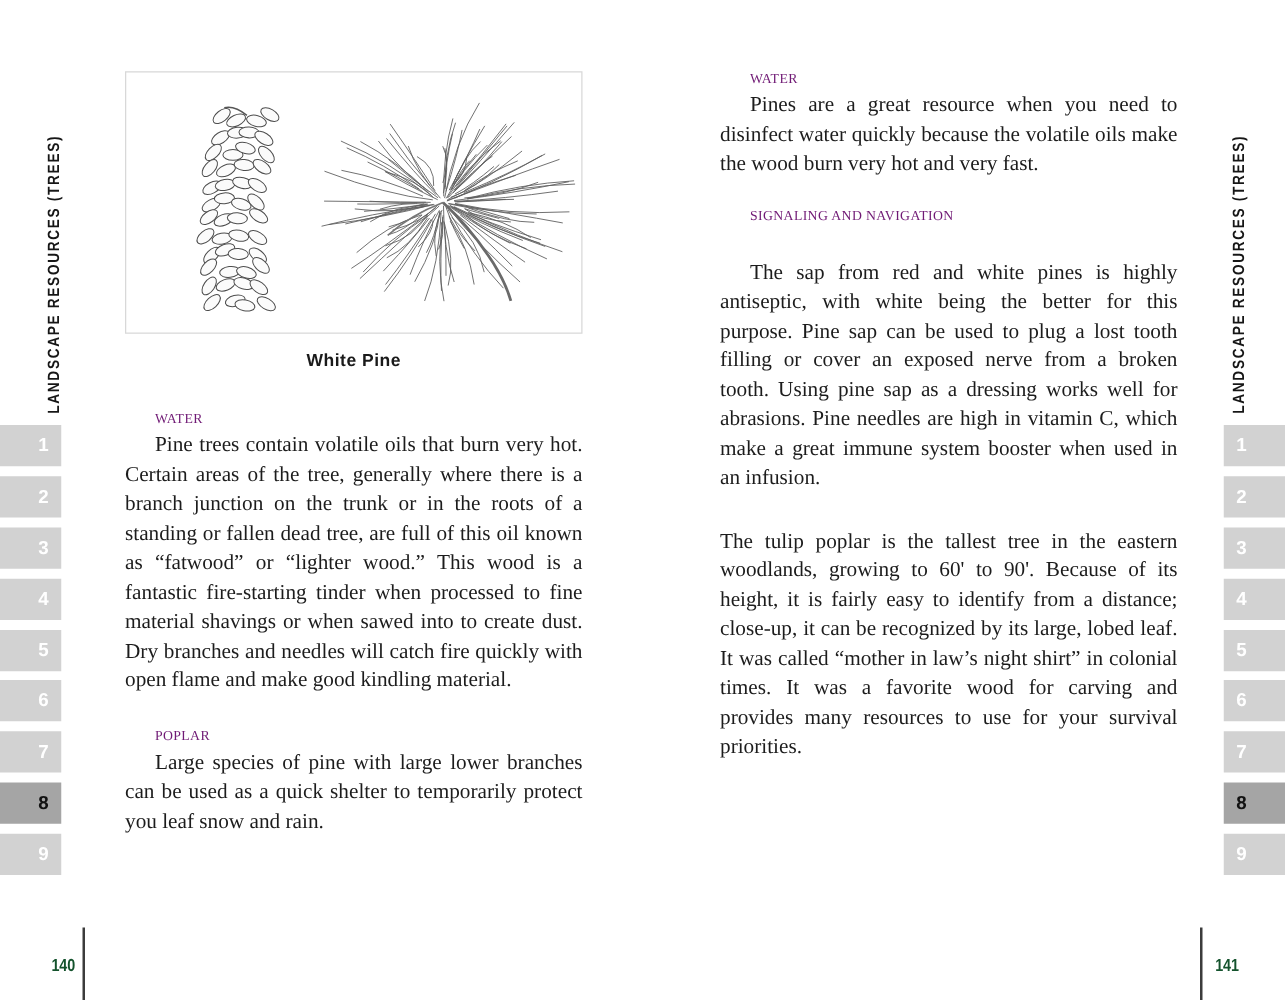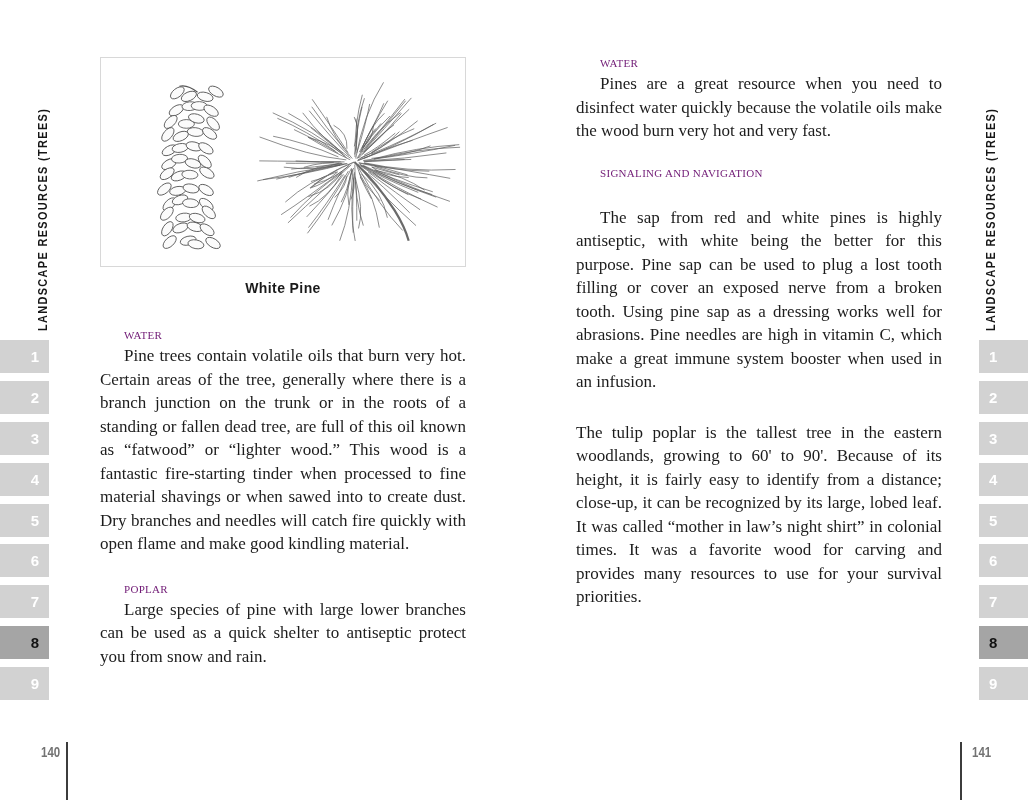--- a/index.html
+++ b/index.html
@@ -52,22 +52,22 @@
   .page-right .sec-block.water{margin-bottom:24px;}
   h2.chapter{margin:23px 0 5px 0;line-height:22px;}
   h2.chapter span{
     display:inline-block;transform:scaleX(0.8);transform-origin:left center;
     font-family:"Liberation Sans", sans-serif;font-weight:700;
     font-size:20px;letter-spacing:0.5px;color:#111;white-space:nowrap;
   }
   strong.bold-word{font-weight:700;}
   
   .folio{
-    position:absolute;top:744px;
-    font-family:"Liberation Sans", sans-serif;font-weight:700;font-size:14px;color:#737373;
+    position:absolute;top:764px;
+    font-family:"Liberation Sans", sans-serif;font-weight:700;font-size:14px;color:#14532d;
   }
   .folio span{display:inline-block;transform:scaleX(0.82);transform-origin:center;}
   .folio-left{left:0;width:62px;text-align:right;}
   .folio-right{left:970px;width:62px;text-align:left;}
   .folio-rule{position:absolute;top:742px;width:2px;height:58px;background:#3c3c3c;}
   .rule-left{left:66px;}
   .rule-right{left:960px;}
 </style>
 </head>
 <body>
@@ -262,21 +262,21 @@
   </figure>
   <div class="caption">White Pine</div>
 
   <div class="sec-block">
     <h3 class="sec">WATER</h3>
     <p class="body">Pine trees contain volatile oils that burn very hot. Certain areas of the tree, generally where there is a branch junction on the trunk or in the roots of a standing or fallen dead tree, are full of this oil known as “fatwood” or “lighter wood.” This wood is a fantastic fire-starting tinder when processed to fine material shavings or when sawed into to create dust. Dry branches and needles will catch fire quickly with open flame and make good kindling material.</p>
   </div>
 
   <div class="sec-block">
     <h3 class="sec">POPLAR</h3>
-    <p class="body">Large species of pine with large lower branches can be used as a quick shelter to antiseptic protect you from snow and rain.</p>
+    <p class="body">Large species of pine with large lower branches can be used as a quick shelter to temporarily protect you leaf snow and rain.</p>
   </div>
 </div>
 
 <div class="page page-right">
   <div class="sec-block water">
     <h3 class="sec">WATER</h3>
     <p class="body">Pines are a great resource when you need to disinfect water quickly because the volatile oils make the wood burn very hot and very fast.</p>
   </div>
 
   <div class="sec-block">

